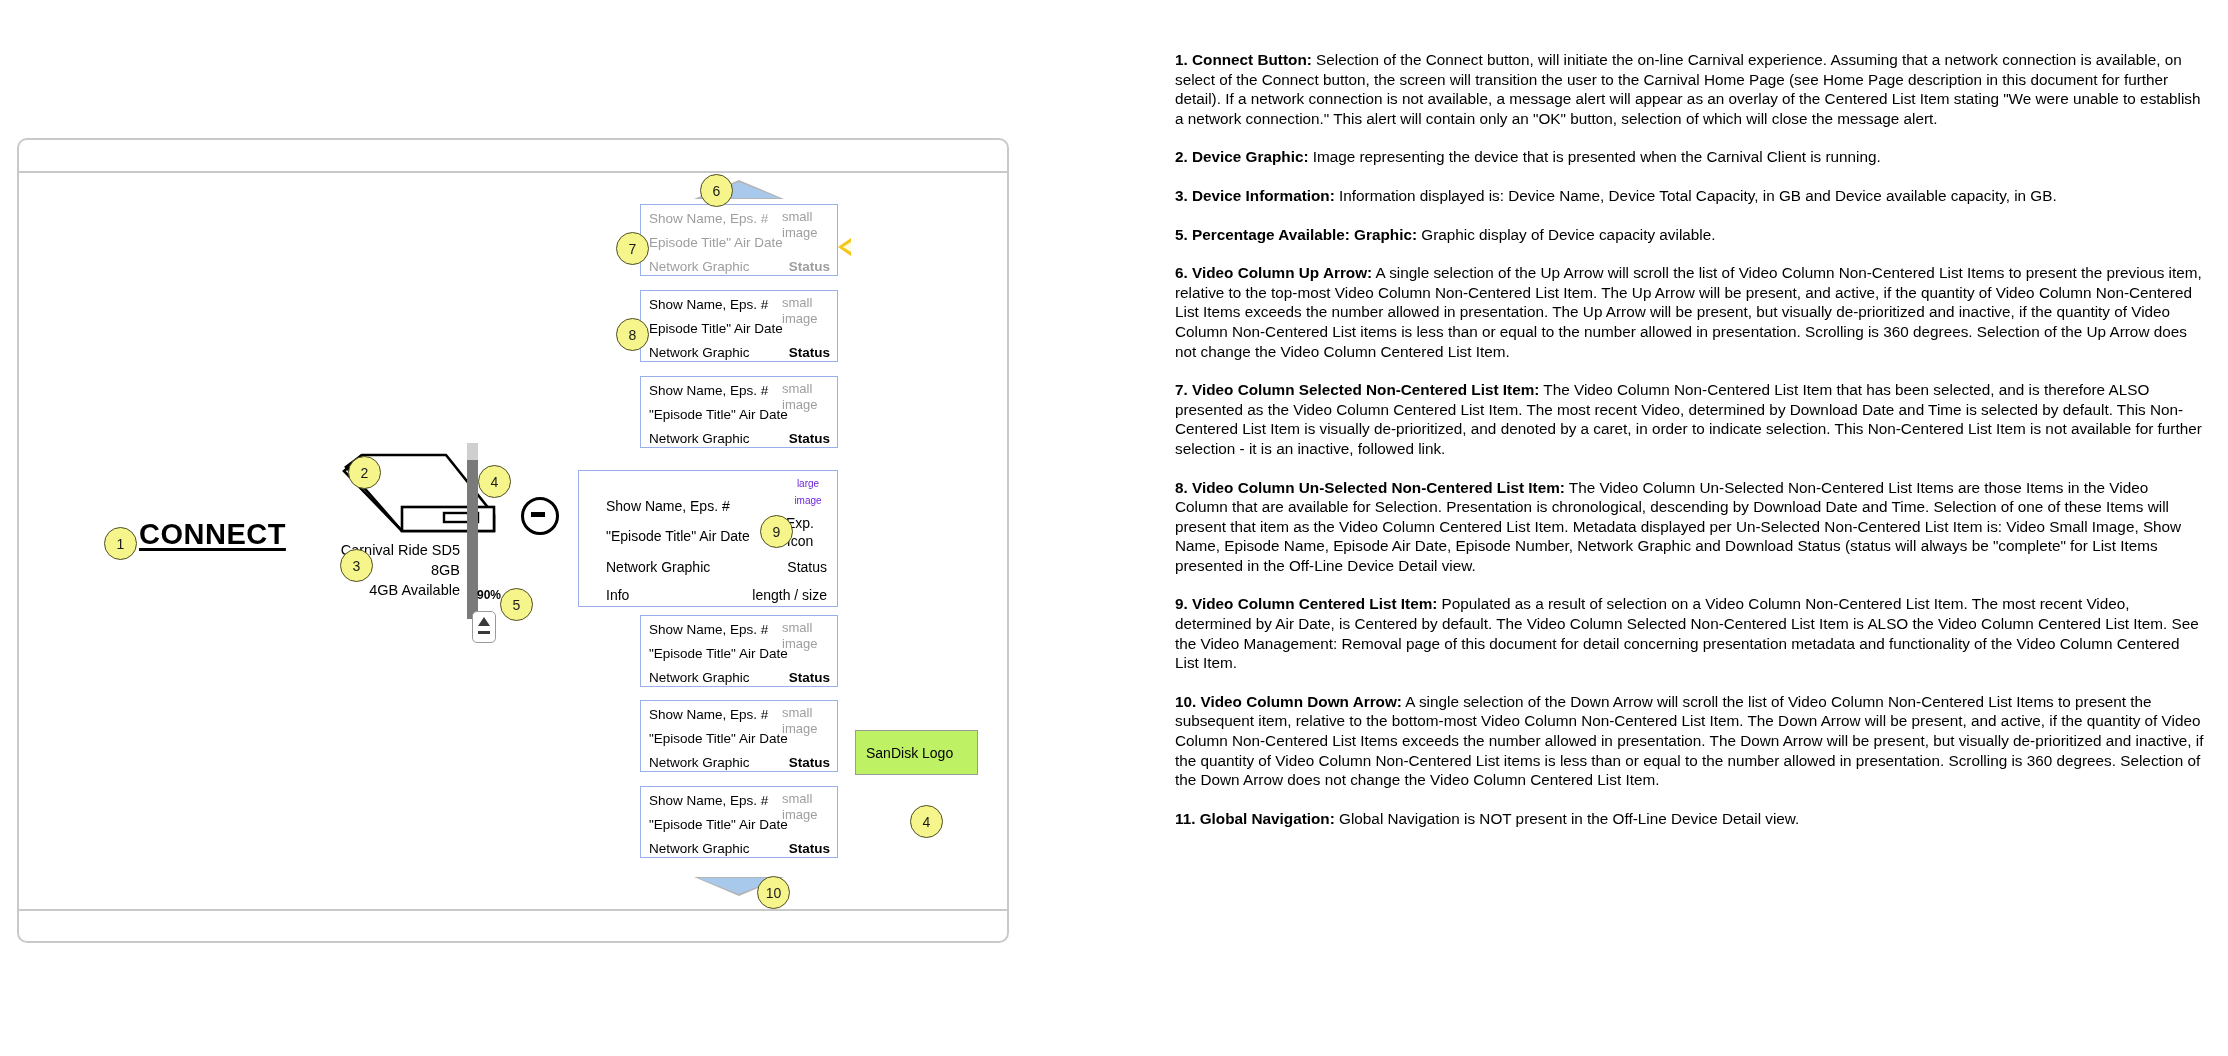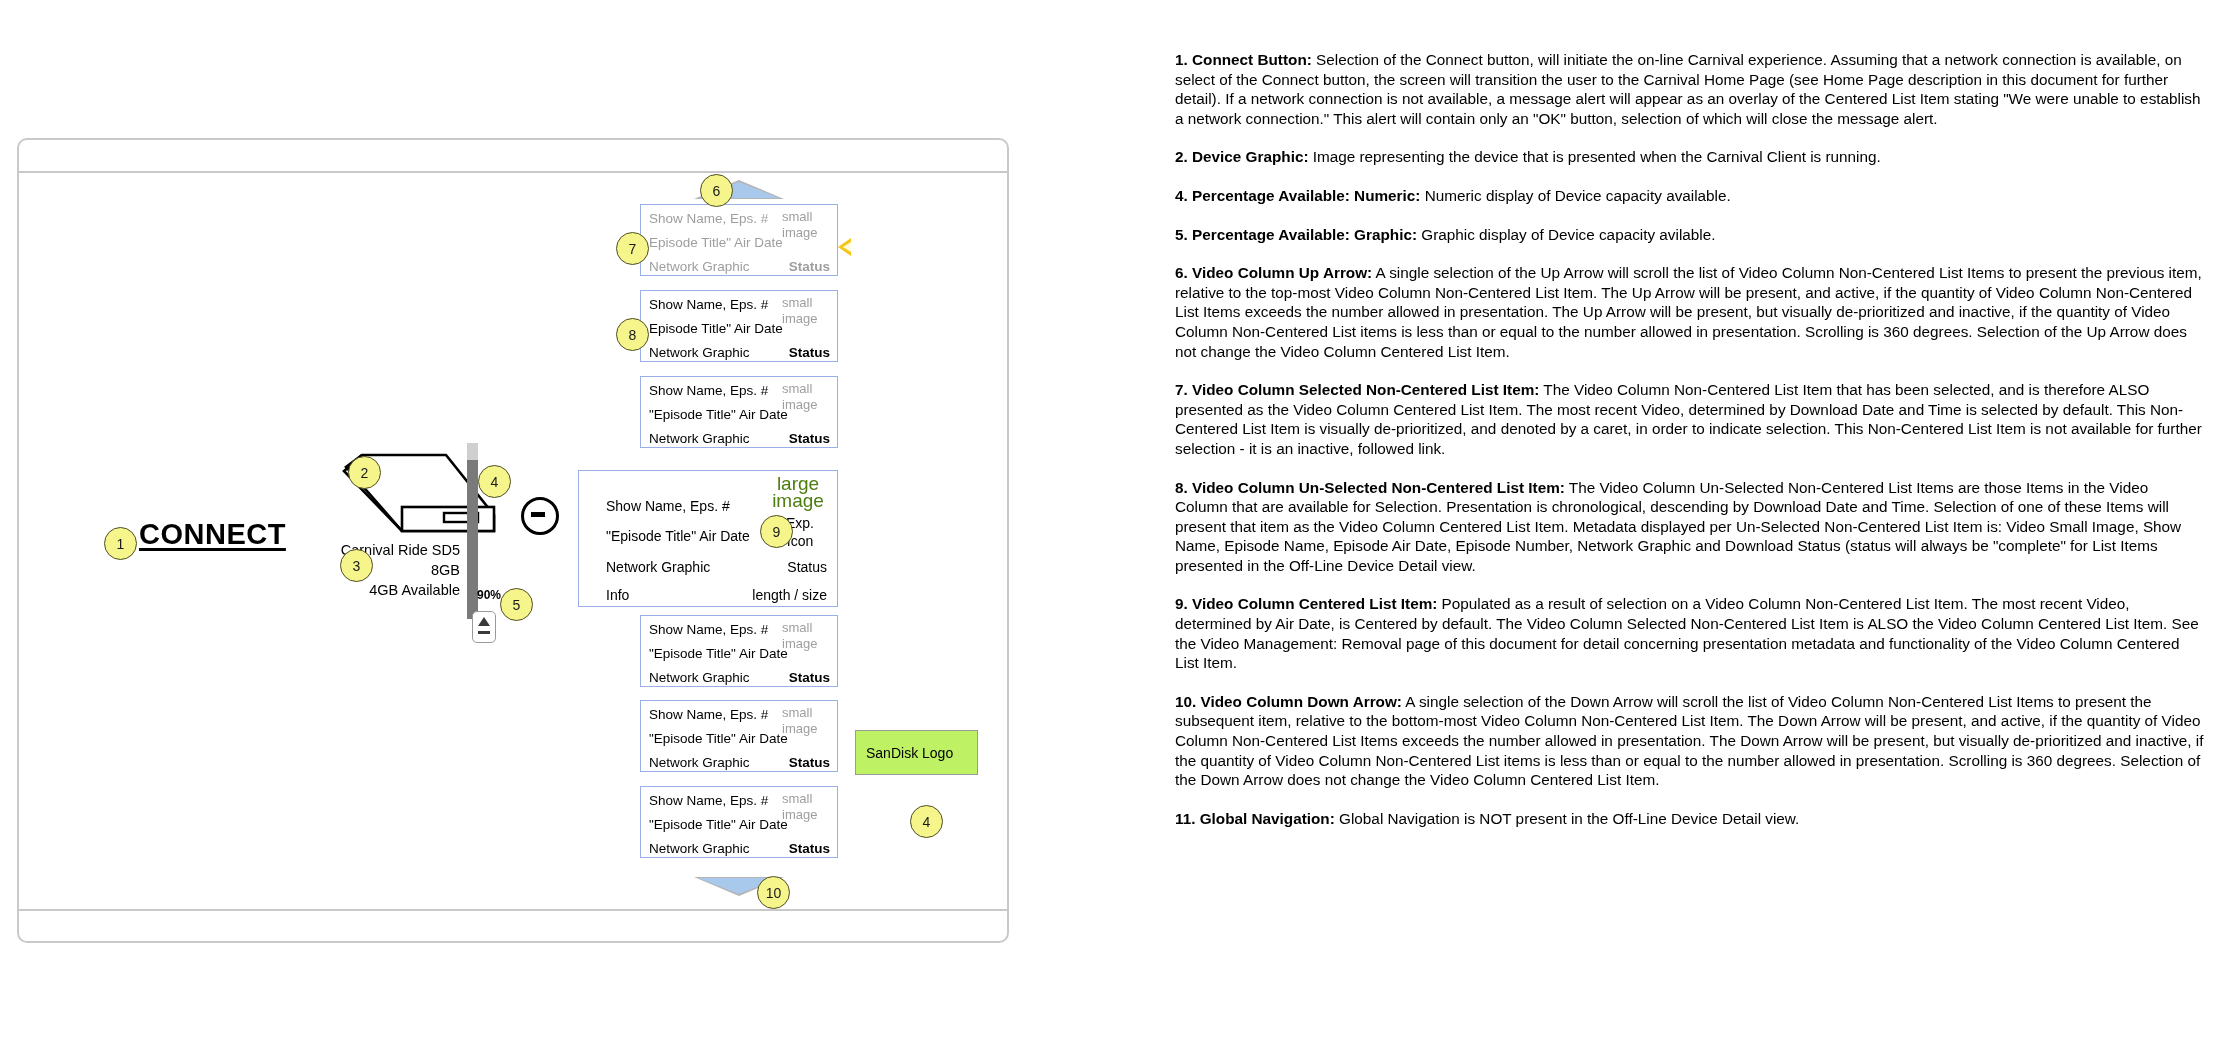--- a/index.html
+++ b/index.html
@@ -81,22 +81,22 @@
       border-top:5px solid transparent;border-bottom:5px solid transparent;
       border-right:8px solid #fffbe0;z-index:31;}
 
   
   .centered-item{position:absolute;left:578px;top:470px;width:260px;height:137px;
       border:1.5px solid #9aaee8;background:#fff;box-sizing:border-box;}
   .ci-title{position:absolute;left:27px;top:27px;font-size:14px;}
   .ci-ep{position:absolute;left:27px;top:57px;font-size:14px;}
   .ci-net{position:absolute;left:27px;top:88px;font-size:14px;}
   .ci-info{position:absolute;left:27px;top:116px;font-size:14px;}
-  .ci-large{position:absolute;right:12px;top:4px;width:54px;text-align:center;
-      font-size:19px;line-height:17px;color:#4d7c0f;}
+  .ci-large{position:absolute;right:2px;top:4px;width:54px;text-align:center;
+      font-size:10px;line-height:17px;color:#6d28d9;}
   .ci-exp{position:absolute;right:10px;top:43px;width:54px;text-align:center;
       font-size:14px;line-height:18px;color:#000;}
   .ci-status{position:absolute;right:10px;top:88px;font-size:14px;}
   .ci-len{position:absolute;right:10px;top:116px;font-size:14px;}
 
   
   .logo-box{position:absolute;left:855px;top:730px;width:123px;height:45px;
       border:1.5px solid #9a9a9a;background:#bef264;box-sizing:border-box;
       display:flex;align-items:center;}
   .logo-box span{padding-left:10px;font-size:14px;}
@@ -258,21 +258,21 @@
   <div class="logo-box">
     <span>SanDisk Logo</span>
   </div>
   <div class="callout" style="left:910px;top:805px;">4</div>
 
 </div>
 
 <div id="spec">
   <p class="spec-p"><b>1.</b> <b>Connect Button:</b><span> Selection of the Connect button, will initiate the on-line Carnival experience. Assuming that a network connection is available, on select of the Connect button, the screen will transition the user to the Carnival Home Page (see Home Page description in this document for further detail). If a network connection is not available, a message alert will appear as an overlay of the Centered List Item stating "We were unable to establish a network connection." This alert will contain only an "OK" button, selection of which will close the message alert.</span></p>
   <p class="spec-p"><b>2.</b> <b>Device Graphic:</b><span> Image representing the device that is presented when the Carnival Client is running.</span></p>
-  <p class="spec-p"><b>4.</b> <b>Percentage Available: Numeric:</b><span> Numeric display of Device capacity available.</span></p>
+  <p class="spec-p"><b>3.</b> <b>Device Information:</b><span> Information displayed is: Device Name, Device Total Capacity, in GB and Device available capacity, in GB.</span></p>
   <p class="spec-p"><b>5.</b> <b>Percentage Available: Graphic:</b><span> Graphic display of Device capacity avilable.</span></p>
   <p class="spec-p"><b>6.</b> <b>Video Column Up Arrow:</b><span> A single selection of the Up Arrow will scroll the list of Video Column Non-Centered List Items to present the previous item, relative to the top-most Video Column Non-Centered List Item. The Up Arrow will be present, and active, if the quantity of Video Column Non-Centered List Items exceeds the number allowed in presentation. The Up Arrow will be present, but visually de-prioritized and inactive, if the quantity of Video Column Non-Centered List items is less than or equal to the number allowed in presentation. Scrolling is 360 degrees. Selection of the Up Arrow does not change the Video Column Centered List Item.</span></p>
   <p class="spec-p"><b>7.</b> <b>Video Column Selected Non-Centered List Item:</b><span> The Video Column Non-Centered List Item that has been selected, and is therefore ALSO presented as the Video Column Centered List Item. The most recent Video, determined by Download Date and Time is selected by default. This Non-Centered List Item is visually de-prioritized, and denoted by a caret, in order to indicate selection. This Non-Centered List Item is not available for further selection - it is an inactive, followed link.</span></p>
   <p class="spec-p"><b>8.</b> <b>Video Column Un-Selected Non-Centered List Item:</b><span> The Video Column Un-Selected Non-Centered List Items are those Items in the Video Column that are available for Selection. Presentation is chronological, descending by Download Date and Time. Selection of one of these Items will present that item as the Video Column Centered List Item. Metadata displayed per Un-Selected Non-Centered List Item is: Video Small Image, Show Name, Episode Name, Episode Air Date, Episode Number, Network Graphic and Download Status (status will always be "complete" for List Items presented in the Off-Line Device Detail view.</span></p>
   <p class="spec-p"><b>9.</b> <b>Video Column Centered List Item:</b><span> Populated as a result of selection on a Video Column Non-Centered List Item. The most recent Video, determined by Air Date, is Centered by default. The Video Column Selected Non-Centered List Item is ALSO the Video Column Centered List Item. See the Video Management: Removal page of this document for detail concerning presentation metadata and functionality of the Video Column Centered List Item.</span></p>
   <p class="spec-p"><b>10.</b> <b>Video Column Down Arrow:</b><span> A single selection of the Down Arrow will scroll the list of Video Column Non-Centered List Items to present the subsequent item, relative to the bottom-most Video Column Non-Centered List Item. The Down Arrow will be present, and active, if the quantity of Video Column Non-Centered List Items exceeds the number allowed in presentation. The Down Arrow will be present, but visually de-prioritized and inactive, if the quantity of Video Column Non-Centered List items is less than or equal to the number allowed in presentation. Scrolling is 360 degrees. Selection of the Down Arrow does not change the Video Column Centered List Item.</span></p>
   <p class="spec-p"><b>11.</b> <b>Global Navigation:</b><span> Global Navigation is NOT present in the Off-Line Device Detail view.</span></p>
 </div>
 
 </body></html>

